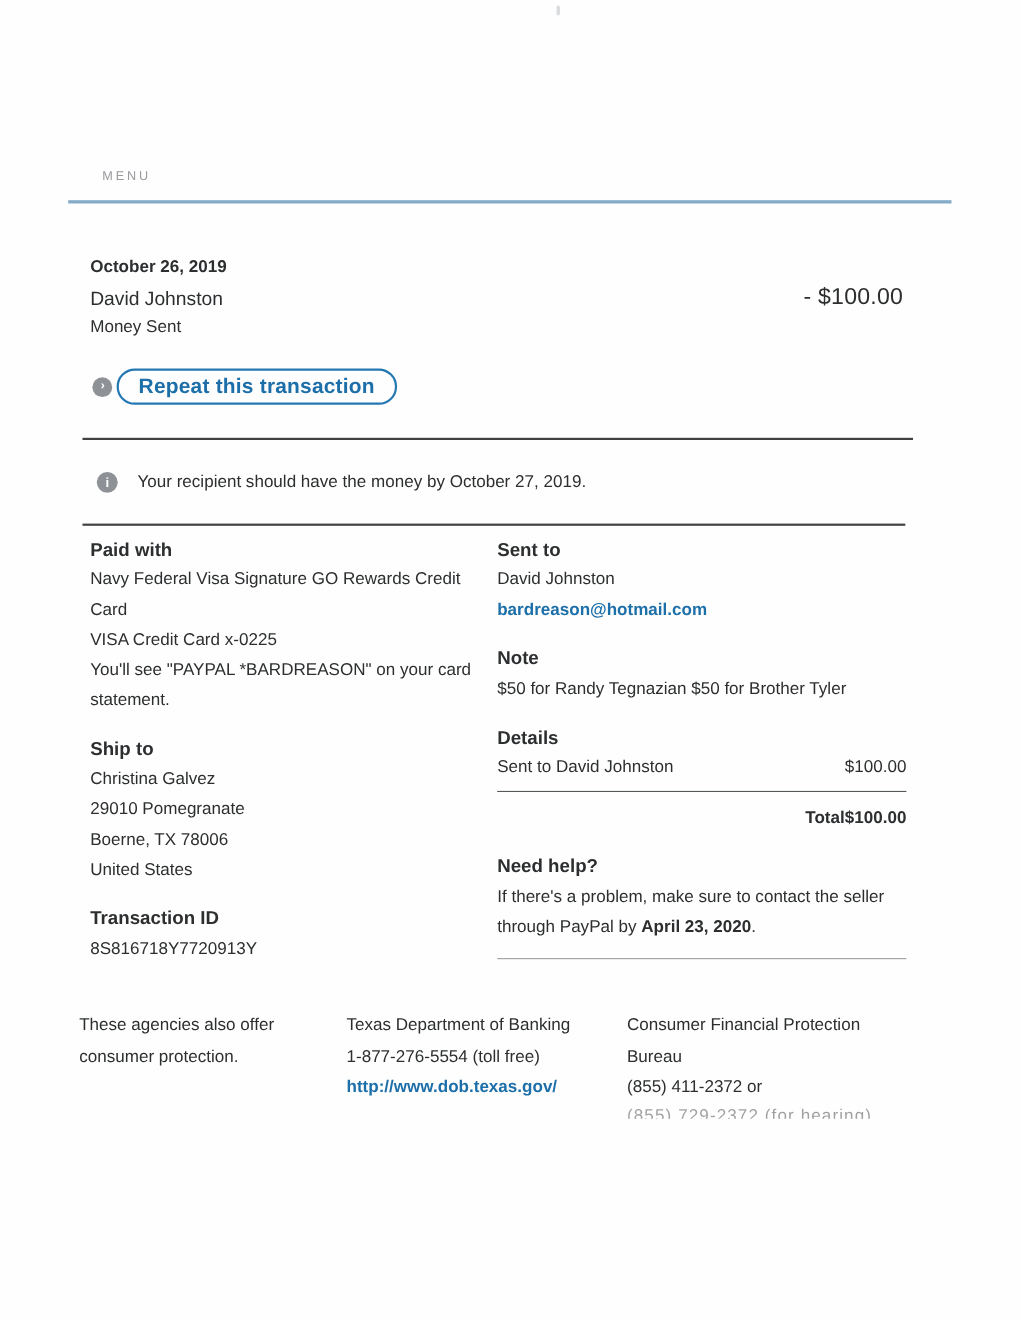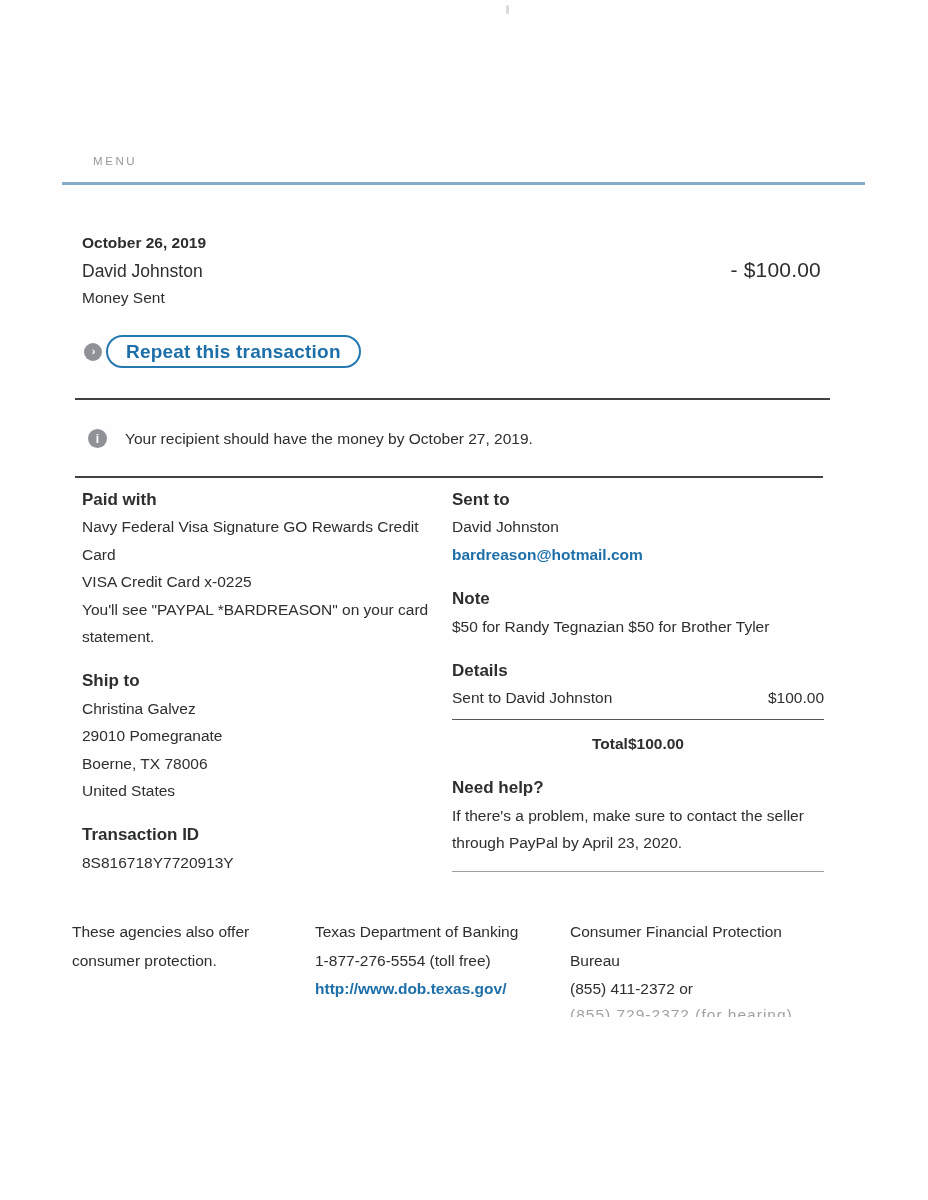--- a/index.html
+++ b/index.html
@@ -60,24 +60,24 @@
   .left-col { left: 82px; width: 352px; }
   .right-col { left: 452px; width: 372px; }
   .col h3 { font-size: 17px; font-weight: 700; line-height: 27.4px; }
   .sect { margin-top: 17px; }
   .sect:first-child { margin-top: 0; }
   .email-link, .url-link {
     color: #1d6fa9; font-weight: 700; text-decoration: none; cursor: pointer;
   }
 
   .detail-row { display: flex; justify-content: space-between; padding-bottom: 7px; border-bottom: 1.5px solid #55585a; align-items: center; }
-  .total-row { display: flex; justify-content: center; font-weight: 700; margin-top: 10px; }
+  .total-row { display: flex; justify-content: flex-end; font-weight: 700; margin-top: 10px; }
 
   .need-help-sect { margin-top: 17px; }
-  .need-help-sect .deadline { font-weight: 400; text-align: right; }
+  .need-help-sect .deadline { font-weight: 700; text-align: right; }
   .need-help-bottom { margin-top: 15px; border-top: 1px solid #9b9da0; width: 372px; }
 
   .agency-col { position: absolute; top: 918px; font-size: 15.5px; line-height: 28.5px; }
   .agency-1 { left: 72px; width: 212px; }
   .agency-2 { left: 315px; width: 222px; }
   .agency-3 { left: 570px; width: 242px; }
   .cropped-line { height: 13px; overflow: hidden; opacity: 0.45; line-height: 21px; letter-spacing: 1px; }
 </style>
 </head>
 <body>

